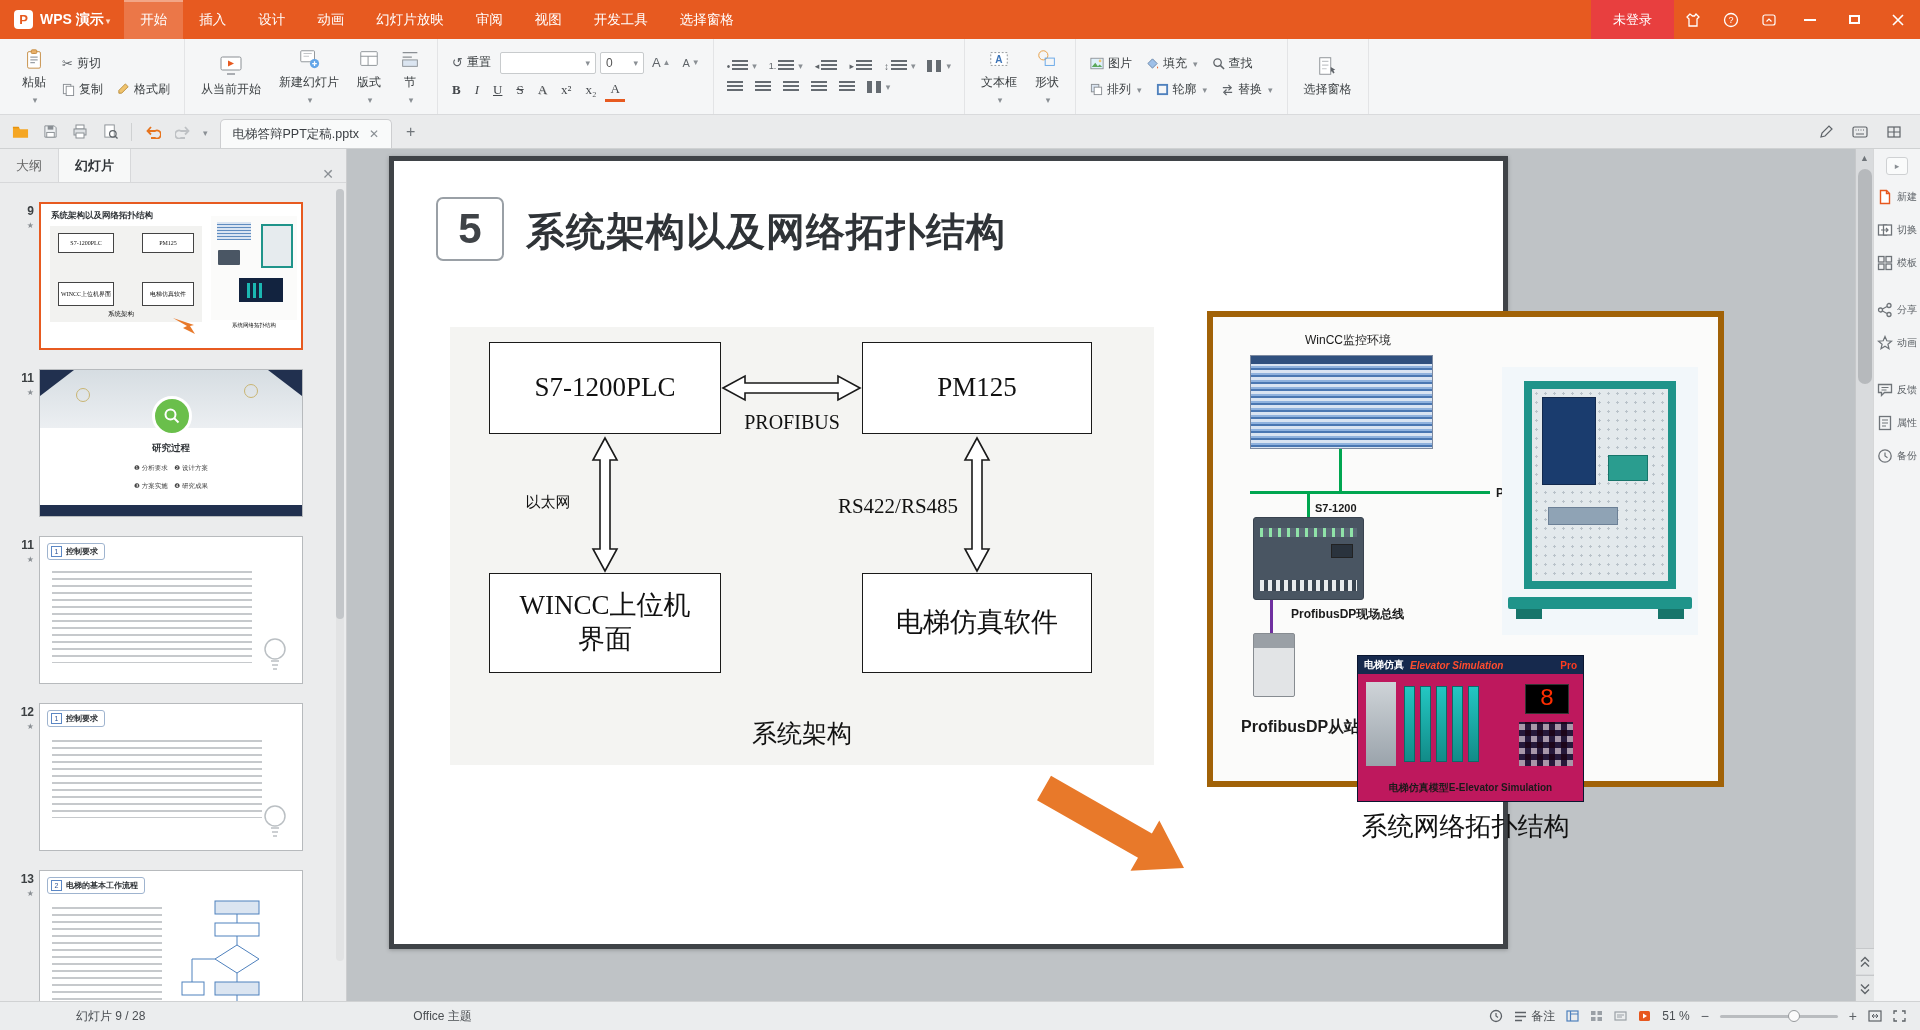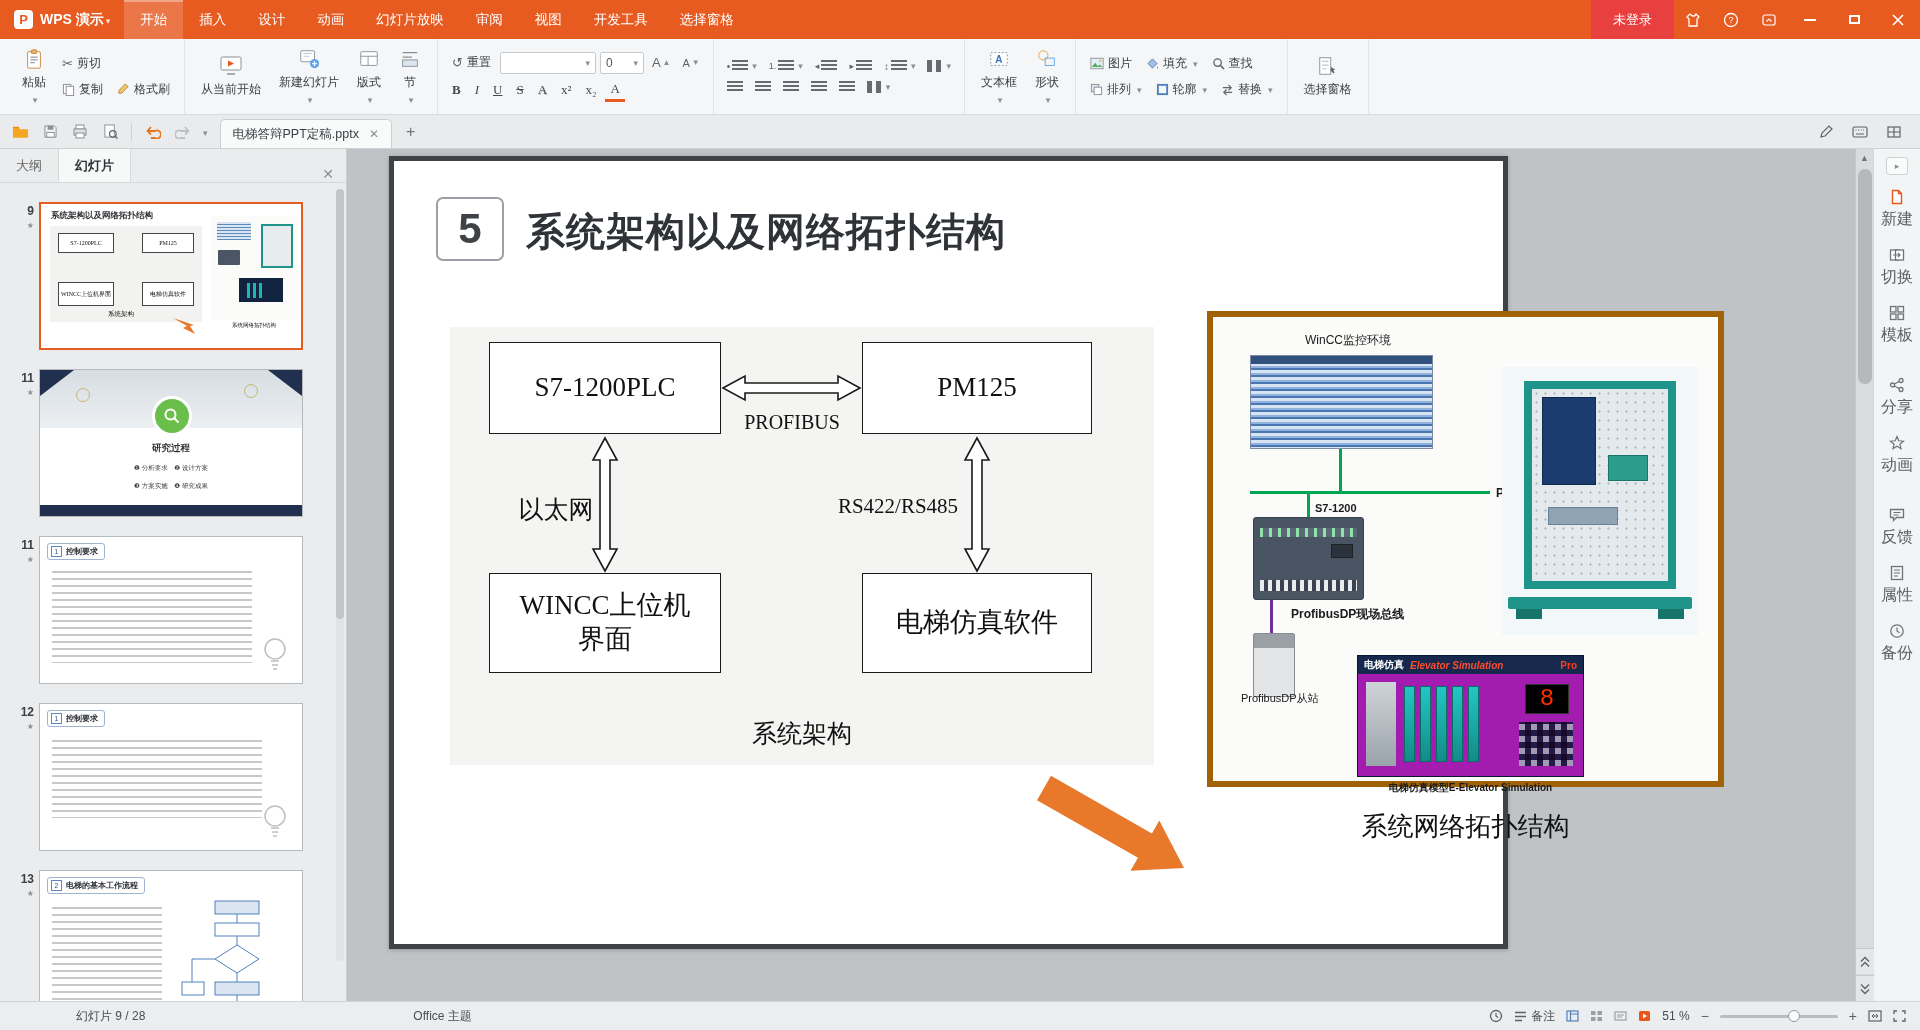--- a/index.html
+++ b/index.html
@@ -121,42 +121,42 @@
   .topo-panel{position:absolute;left:813px;top:150px;width:517px;height:476px;background:#fbfbfa;border:6px solid #a16207}
   .tp-label{position:absolute;color:#1a1a1a;white-space:nowrap}
   .wincc-shot{position:absolute;left:37px;top:38px;width:183px;height:94px;border:1px solid #7d8aa0;background:linear-gradient(#30507e 0 8px,transparent 8px),repeating-linear-gradient(180deg,#d9e4f2 0 3px,#8fb2de 3px 5px,#4a77b2 5px 7px)}
   .gline{position:absolute;background:#00a650}
   .pline{position:absolute;background:#7030a0}
   .plc-img{position:absolute;left:40px;top:200px;width:111px;height:83px;background:#495562;border:1px solid #39434f;border-radius:3px}
   .plc-img .strip1{position:absolute;left:6px;top:10px;right:6px;height:9px;background:repeating-linear-gradient(90deg,#8fe3a8 0 3px,#5a6875 3px 9px)}
   .plc-img .strip2{position:absolute;left:6px;bottom:8px;right:6px;height:11px;background:repeating-linear-gradient(90deg,#e8eaec 0 4px,#39434f 4px 8px)}
   .plc-img .led{position:absolute;right:10px;top:26px;width:22px;height:14px;background:#2a333d;border:1px solid #222}
   .slave-img{position:absolute;left:40px;top:316px;width:42px;height:64px;background:linear-gradient(#9aa0a6 0 14px,#e2e4e6 14px);border:1px solid #878c91;border-radius:2px}
-  .sim-box{position:absolute;left:144px;top:338px;width:227px;height:122px;background:#a21caf;border:1px solid #0a1630}
+  .sim-box{position:absolute;left:144px;top:338px;width:227px;height:147px;background:#be185d;border:1px solid #0a1630}
   .sim-head{height:18px;display:flex;align-items:center;gap:6px;padding:0 6px;background:#16294d;font-size:10px;font-weight:bold}
   .sim-head .cn{color:#fff}
   .sim-head .en{color:#ff4d2e;font-style:italic}
   .sim-head .lg{margin-left:auto;color:#ff3b1f}
   .sim-rack{position:absolute;left:8px;top:26px;width:30px;height:84px;background:linear-gradient(#cfd4d8,#9aa3ab)}
   .sim-bar{position:absolute;top:30px;width:11px;height:76px;background:linear-gradient(#23c7c2,#128b88);border:1px solid #0d6a67}
   .sim-display{position:absolute;right:14px;top:28px;width:44px;height:30px;background:#000;border:1px solid #333;color:#ff2d00;font-family:"Liberation Mono","DejaVu Sans Mono",monospace;font-size:24px;line-height:28px;text-align:center}
   .sim-btns{position:absolute;right:10px;top:66px;width:54px;height:44px;background:repeating-linear-gradient(90deg,#cdd3d8 0 6px,#0f1f3d 6px 12px),repeating-linear-gradient(0deg,#cdd3d8 0 6px,#0f1f3d 6px 12px);background-blend-mode:multiply;opacity:.85}
   .model-photo{position:absolute;left:289px;top:50px;width:196px;height:268px;background:#f2f7fa}
   .model-frame{position:absolute;left:22px;top:14px;width:152px;height:208px;border:8px solid #1f948a;background:#e3e9ec;background-image:radial-gradient(#b9c2c9 1px,transparent 1.2px);background-size:9px 9px}
   .model-shaft{position:absolute;left:10px;top:8px;width:54px;height:88px;background:#1a3c6e;border:1px solid #12294d}
   .model-dev{position:absolute;left:76px;top:66px;width:40px;height:26px;background:#2a9d8f;border:1px solid #17756a}
   .model-dev2{position:absolute;left:16px;top:118px;width:70px;height:18px;background:#8fa3b5;border:1px solid #6c8096}
   .model-base{position:absolute;left:6px;top:230px;width:184px;height:12px;background:#1f948a;border-radius:2px}
   .model-foot{position:absolute;top:242px;width:26px;height:10px;background:#17756a}
   .topo-caption{position:absolute;left:813px;top:648px;width:517px;text-align:center;font-size:26px;font-weight:500;color:#111}
 
   
   .right-sidebar{width:47px;background:#f3f4f5;border-left:1px solid #d6d7d8;display:flex;flex-direction:column;align-items:center;padding-top:8px}
   .sb-collapse{width:22px;height:18px;border:1px solid #cfd1d3;border-radius:3px;background:#fafbfb;display:flex;align-items:center;justify-content:center;color:#8a8f94;font-size:9px;margin-bottom:14px}
-  .sb-item{display:flex;flex-direction:column;align-items:center;gap:4px;margin-bottom:17px;font-size:16px;color:#5c6166}
+  .sb-item{display:flex;flex-direction:row;align-items:center;gap:4px;margin-bottom:17px;font-size:10px;color:#5c6166}
   .sb-item.gap{margin-top:14px}
 
   
   .statusbar{height:29px;background:#ebedee;border-top:1px solid #d0d2d3;display:flex;align-items:center;font-size:12px;color:#4a4e52}
   .sb-left{margin-left:76px}
   .sb-theme{margin-left:268px}
   .sb-right{margin-left:auto;display:flex;align-items:center;gap:11px;padding-right:14px}
   .zoom-track{width:118px;height:3px;background:#b9bcbf;border-radius:2px;position:relative}
   .zoom-thumb{position:absolute;left:58%;top:-5px;width:12px;height:12px;border-radius:50%;background:#fbfbfb;border:1px solid #96999c}
   .st-ico{display:flex;align-items:center;justify-content:center}
@@ -683,42 +683,42 @@
             <div class="abox" style="left:39px;top:246px;width:232px;height:100px">WINCC上位机界面</div>
             <div class="abox" style="left:412px;top:246px;width:230px;height:100px">电梯仿真软件</div>
 
             <svg class="arrows" width="704" height="438" viewBox="0 0 704 438">
               <polygon points="273,61 295,49 295,56 388,56 388,49 410,61 388,73 388,66 295,66 295,73" fill="#fff" stroke="#1a1a1a" stroke-width="1.6"></polygon>
               <polygon points="155,111 143,133 150,133 150,222 143,222 155,244 167,222 160,222 160,133 167,133" fill="#fff" stroke="#1a1a1a" stroke-width="1.6"></polygon>
               <polygon points="527,111 515,133 522,133 522,222 515,222 527,244 539,222 532,222 532,133 539,133" fill="#fff" stroke="#1a1a1a" stroke-width="1.6"></polygon>
             </svg>
 
             <div class="alabel" style="left:280px;top:84px;width:124px;font-size:20px">PROFIBUS</div>
-            <div class="alabel" style="left:68px;top:166px;width:76px;font-size:25px">以太网</div>
+            <div class="alabel" style="left:60px;top:166px;width:76px;font-size:15px">以太网</div>
             <div class="alabel" style="left:378px;top:167px;width:140px;font-size:21px">RS422/RS485</div>
             <div class="arch-cap">系统架构</div>
           </div>
 
           <div class="topo-panel">
             <div class="tp-label" style="left:92px;top:15px;font-size:12px">WinCC监控环境</div>
             <div class="wincc-shot"></div>
             <div class="gline" style="left:126px;top:132px;width:3px;height:43px"></div>
             <div class="gline" style="left:37px;top:174px;width:240px;height:3px"></div>
             <div class="tp-label" style="left:283px;top:168px;font-size:12px;font-weight:bold">Profinet工业以太网</div>
             <div class="gline" style="left:94px;top:177px;width:3px;height:23px"></div>
             <div class="tp-label" style="left:102px;top:185px;font-size:11px;font-weight:bold">S7-1200</div>
             <div class="plc-img">
                 <span class="strip1"></span>
                 <span class="led"></span>
                 <span class="strip2"></span>
               </div>
             <div class="pline" style="left:57px;top:283px;width:3px;height:35px"></div>
             <div class="tp-label" style="left:78px;top:289px;font-size:12px;font-weight:bold">ProfibusDP现场总线</div>
             <div class="slave-img"></div>
-            <div class="tp-label" style="left:28px;top:374px;font-size:11px;font-weight:normal">ProfibusDP从站</div>
+            <div class="tp-label" style="left:28px;top:400px;font-size:16px;font-weight:bold">ProfibusDP从站</div>
 
             <div class="sim-box">
               <div class="sim-head">
                 <span class="cn">电梯仿真</span>
                 <span class="en">Elevator Simulation</span>
                 <span class="lg">Pro</span>
               </div>
               <span class="sim-rack"></span>
               <span class="sim-bar" style="left:46px"></span>
               <span class="sim-bar" style="left:62px"></span>

